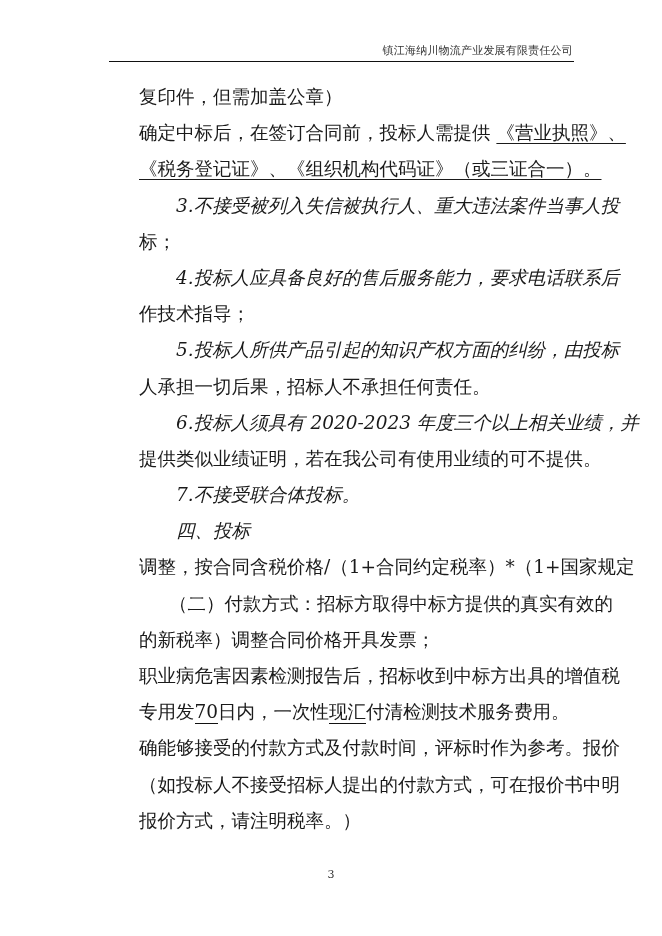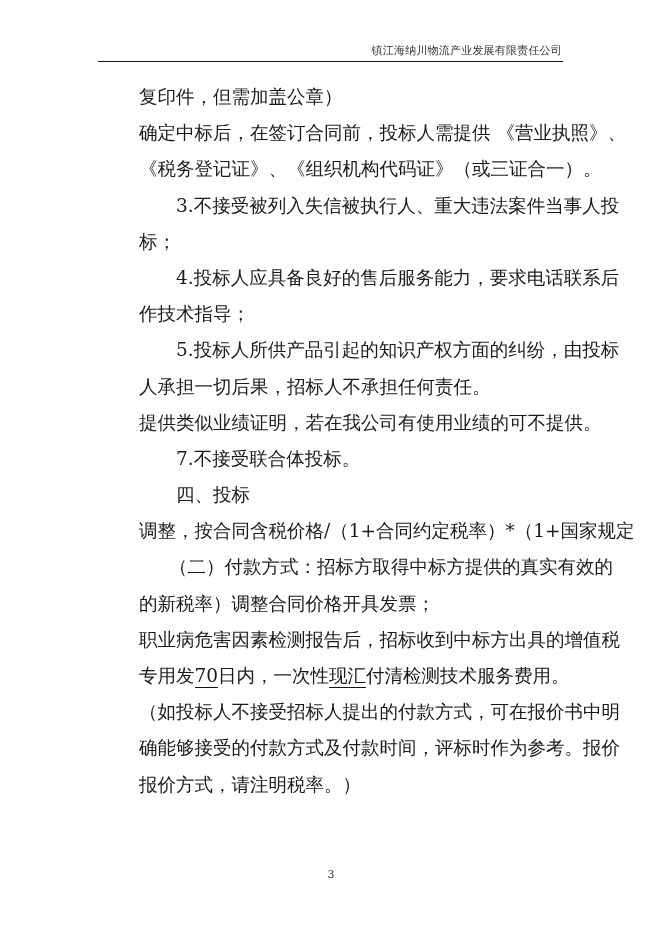--- a/index.html
+++ b/index.html
@@ -16,21 +16,21 @@
       color: #1a1a1a;
     }
     .page {
       position: absolute;
       left: 0; top: 0;
       width: 662px; height: 936px;
       background: #ffffff;
     }
     .header {
       position: absolute;
-      left: 98px;
+      left: 109px;
       top: 44px;
       width: 465px;
       height: 17px;
       border-bottom: 1.5px solid #111;
       text-align: right;
       font-size: 11px;
       line-height: 13px;
       color: #333;
       letter-spacing: 0.2px;
     }
@@ -42,23 +42,24 @@
       width: 465px;
       font-size: 18.5px;
       line-height: 36.2px;
     }
     .line {
       height: 36.2px;
       white-space: nowrap;
       overflow: visible;
       margin-left: 39px;
     }
-    .indent { padding-left: 37px; }
+    .indent { padding-left: 37px; font-style: italic; }
     .indent-h { padding-left: 30px; }
     .u {
+      text-decoration: underline;
       text-decoration-thickness: 1.2px;
       text-underline-offset: 4px;
     }
     .blank {
       display: inline-block;
       border-bottom: 1.2px solid #111;
       line-height: 22px;
     }
     .page-number {
       position: absolute;
@@ -100,20 +101,23 @@
     </div>
     <div class="line">
       <span>作技术指导；</span>
     </div>
     <div class="line indent">
       <span>5.投标人所供产品引起的知识产权方面的纠纷，由投标</span>
     </div>
     <div class="line">
       <span>人承担一切后果，招标人不承担任何责任。</span>
     </div>
+    <div class="line indent">
+      <span>6.投标人须具有 2020-2023 年度三个以上相关业绩，并</span>
+    </div>
     <div class="line">
       <span>提供类似业绩证明，若在我公司有使用业绩的可不提供。</span>
     </div>
     <div class="line indent">
       <span>7.不接受联合体投标。</span>
     </div>
     <div class="line indent">
       <span>四、投标</span>
     </div>
     <div class="line">
@@ -125,24 +129,24 @@
     <div class="line">
       <span>的新税率）调整合同价格开具发票；</span>
     </div>
     <div class="line">
       <span>职业病危害因素检测报告后，招标收到中标方出具的增值税</span>
     </div>
     <div class="line">
       <span>专用发</span><span class="blank"> 70 </span><span>日内，一次性</span><span class="blank"> 现汇 </span><span>付清检测技术服务费用。</span>
     </div>
     <div class="line">
-      <span>（如投标人不接受招标人提出的付款方式，可在报价书中明</span>
+      <span>确能够接受的付款方式及付款时间，评标时作为参考。报价</span>
     </div>
     <div class="line">
-      <span>确能够接受的付款方式及付款时间，评标时作为参考。报价</span>
+      <span>（如投标人不接受招标人提出的付款方式，可在报价书中明</span>
     </div>
     <div class="line">
       <span>报价方式，请注明税率。）</span>
     </div>
   </div>
 
   <div class="page-number">
     <span>3</span>
   </div>
 

